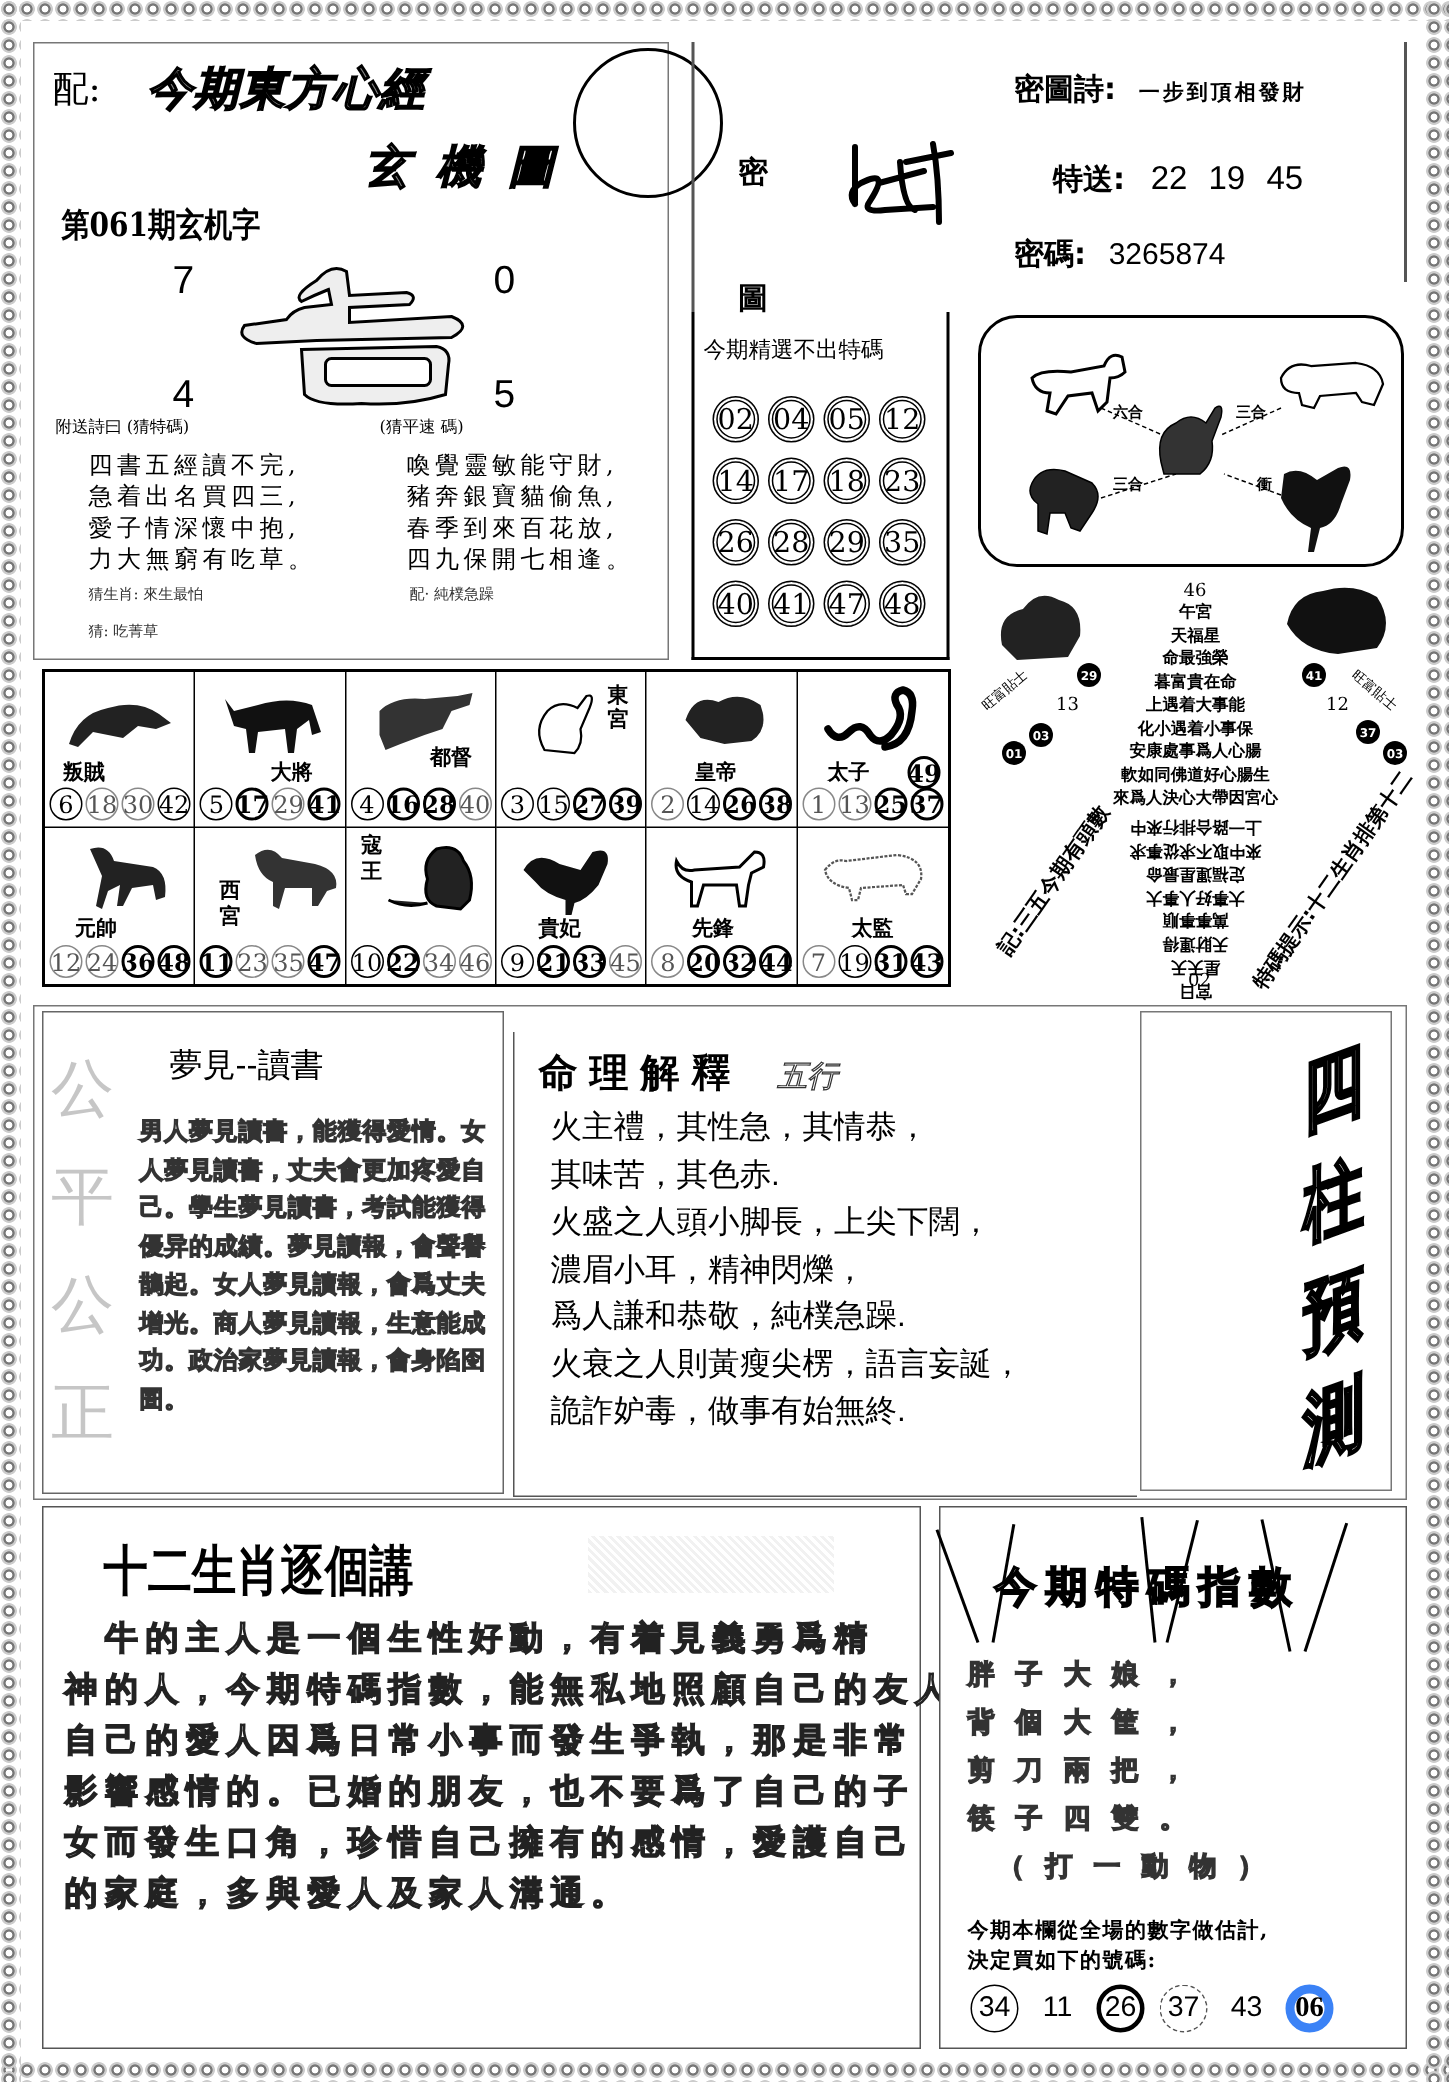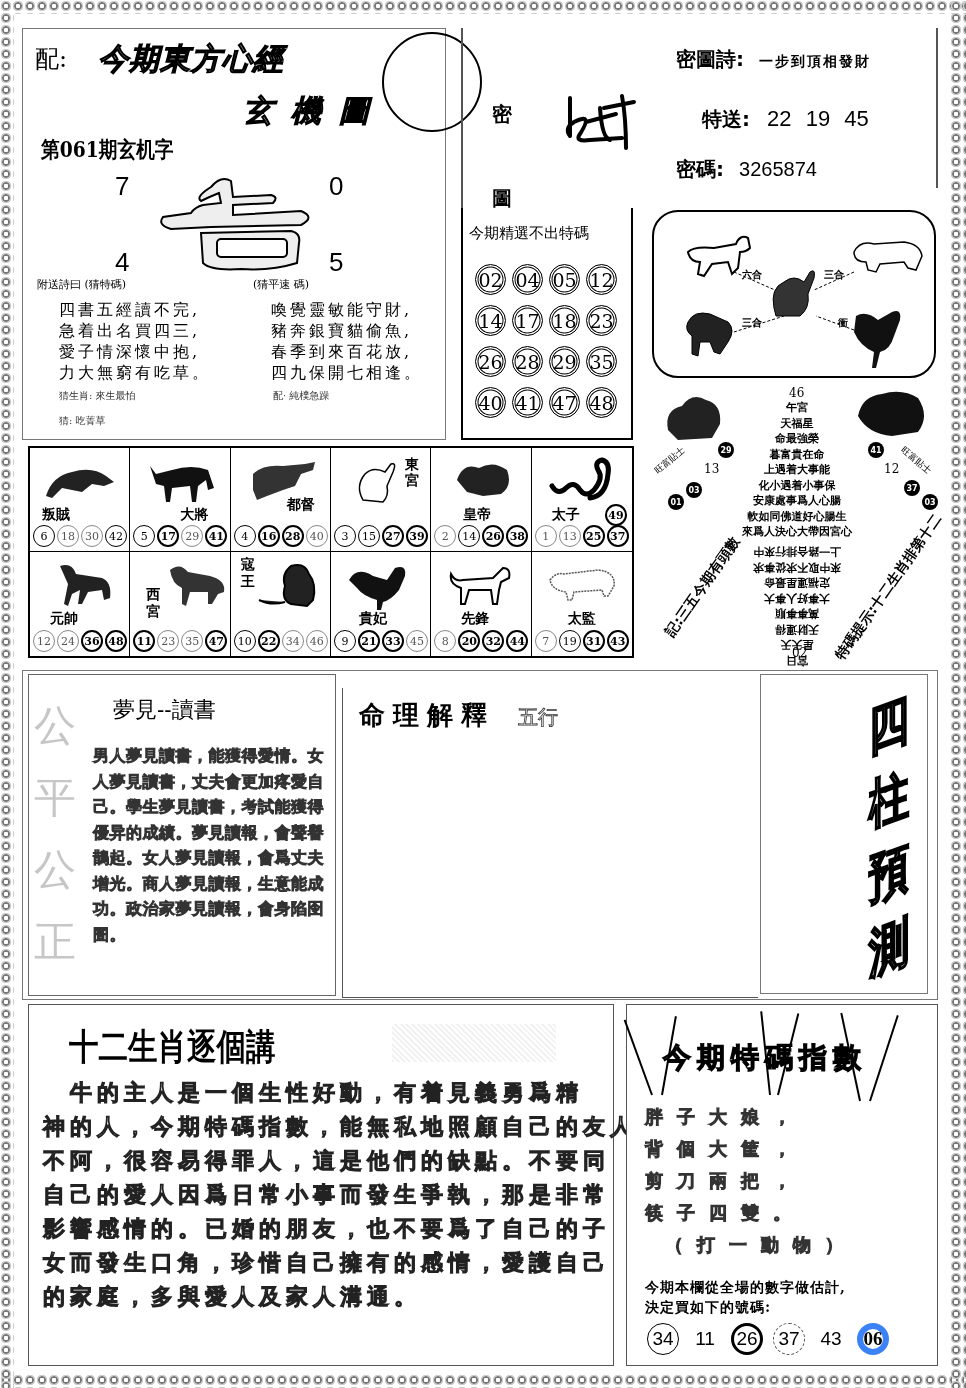--- a/index.html
+++ b/index.html
@@ -46,21 +46,21 @@
   .rel-label { font-size: 10px; font-weight: bold; }
 
   
   .zgrid { left: 28px; top: 446px; width: 606px; height: 212px; border: 2px solid #000; display: grid; grid-template-columns: repeat(6, 1fr); grid-template-rows: repeat(2, 1fr); }
   .zcell { border-right: 1.5px solid #000; border-bottom: 1.5px solid #000; position: relative; }
   .zcell:nth-child(6n) { border-right: none; }
   .zcell:nth-child(n+7) { border-bottom: none; }
   .zicon { position: absolute; left: 12px; top: 8px; width: 76px; height: 50px; }
   .ztitle { position: absolute; font-size: 14px; font-weight: bold; }
   .znums { position: absolute; left: 3px; bottom: 4px; display: flex; gap: 2px; }
-  .zn { width: 22px; height: 22px; border: 1.3px solid #000; border-radius: 50%; font-size: 11px; font-family: "DejaVu Serif", serif; display: flex; align-items: center; justify-content: center; }
+  .zn { width: 22px; height: 22px; border: 1.3px solid #000; border-radius: 50%; font-size: 16px; font-family: "DejaVu Serif", serif; display: flex; align-items: center; justify-content: center; }
   .zn.dark { border-width: 2.5px; font-weight: bold; }
   .zn.light { border-color: #888; color: #555; }
   .zextra { position: absolute; right: 5px; top: 56px; }
 
   
   .tri { left: 652px; top: 384px; width: 290px; height: 278px; }
   .tri-line { font-size: 11px; font-family: "DejaVu Serif", serif; text-align: center; line-height: 15.5px; white-space: nowrap; font-weight: bold; }
   .tri-flip { transform: rotate(180deg); }
   .ball { position: absolute; width: 16px; height: 16px; border-radius: 50%; background: #000; color: #fff; font-size: 8px; display: flex; align-items: center; justify-content: center; font-weight: bold; }
   .tri-num { position: absolute; font-size: 12px; font-family: "DejaVu Serif", serif; }
@@ -400,43 +400,51 @@
     <div class="ball" style="left:252px;top:96px;">37</div>
     <div class="ball" style="left:270px;top:110px;">03</div>
     <div class="diag" style="left:-8px;top:194px;transform:rotate(-55deg);">記:三五今期有頭數</div>
     <div class="diag" style="left:150px;top:194px;transform:rotate(-55deg);">特碼提示:十二生肖排第十二</div>
     <div class="tri-num" style="left:140px;top:262px;">02</div>
   </div>
 
   <div class="box mid-outer"></div>
   <div class="box dream-box">
     <div class="abs dream-title" style="left:84px;top:20px;">夢見--讀書</div>
-    <div class="abs dream-text" style="left:64px;top:68px;width:236px;">男人夢見讀書，能獲得愛情。女人夢見讀書，丈夫會更加疼愛自己。學生夢見讀書，考試能獲得優异的成績。夢見讀報，會聲譽鵲起。女人夢見讀報，會爲丈夫增光。商人夢見讀報，生意能成功。政治家夢見讀報，會身陷囹圄。</div>
+    <div class="abs dream-text" style="left:64px;top:68px;width:236px;font-family:Liberation Mono, monospace;">男人夢見讀書，能獲得愛情。女人夢見讀書，丈夫會更加疼愛自己。學生夢見讀書，考試能獲得優异的成績。夢見讀報，會聲譽鵲起。女人夢見讀報，會爲丈夫增光。商人夢見讀報，生意能成功。政治家夢見讀報，會身陷囹圄。</div>
   </div>
   <div class="abs dream-deco">
     <div style="width:40px;word-break:break-all;">公平公正</div>
   </div>
 
   <div class="abs wx-box">
     <div class="abs" style="left:16px;top:10px;white-space:nowrap;">
       <span class="wx-title">命理解釋</span>
-      <span class="wx-sub" style="margin-left:18px;">五行</span>
+      <span class="wx-sub" style="margin-left:18px;font-style:italic;">五行</span>
+    </div>
+    <div class="abs wx-text" style="left:24px;top:48px;">
+      <div>火主禮，其性急，其情恭，</div>
+      <div>其味苦，其色赤.</div>
+      <div>火盛之人頭小脚長，上尖下闊，</div>
+      <div>濃眉小耳，精神閃爍，</div>
+      <div>爲人謙和恭敬，純樸急躁.</div>
+      <div>火衰之人則黃瘦尖楞，語言妄誕，</div>
+      <div>詭詐妒毒，做事有始無終.</div>
     </div>
   </div>
 
   <div class="box sizhu-box">
     <div class="sizhu-text">四柱預測</div>
   </div>
 
   <div class="box bot-left">
     <div class="abs zod-title" style="left:40px;top:18px;">十二生肖逐個講</div>
     <div class="abs zod-text" style="left:14px;top:70px;white-space:nowrap;">
       <div>　牛的主人是一個生性好動，有着見義勇爲精</div>
       <div>神的人，今期特碼指數，能無私地照顧自己的友人</div>
-      <div>不阿，很容易得罪人，這是他們的缺點。不要同</div>
       <div>自己的愛人因爲日常小事而發生爭執，那是非常</div>
       <div>影響感情的。已婚的朋友，也不要爲了自己的子</div>
       <div>女而發生口角，珍惜自己擁有的感情，愛護自己</div>
       <div>的家庭，多與愛人及家人溝通。</div>
     </div>
   </div>
   <div class="abs noise-box"></div>
 
   <div class="box bot-right">
     <div class="grass" style="left:24px;top:10px;height:80px;transform:rotate(-20deg);"></div>

